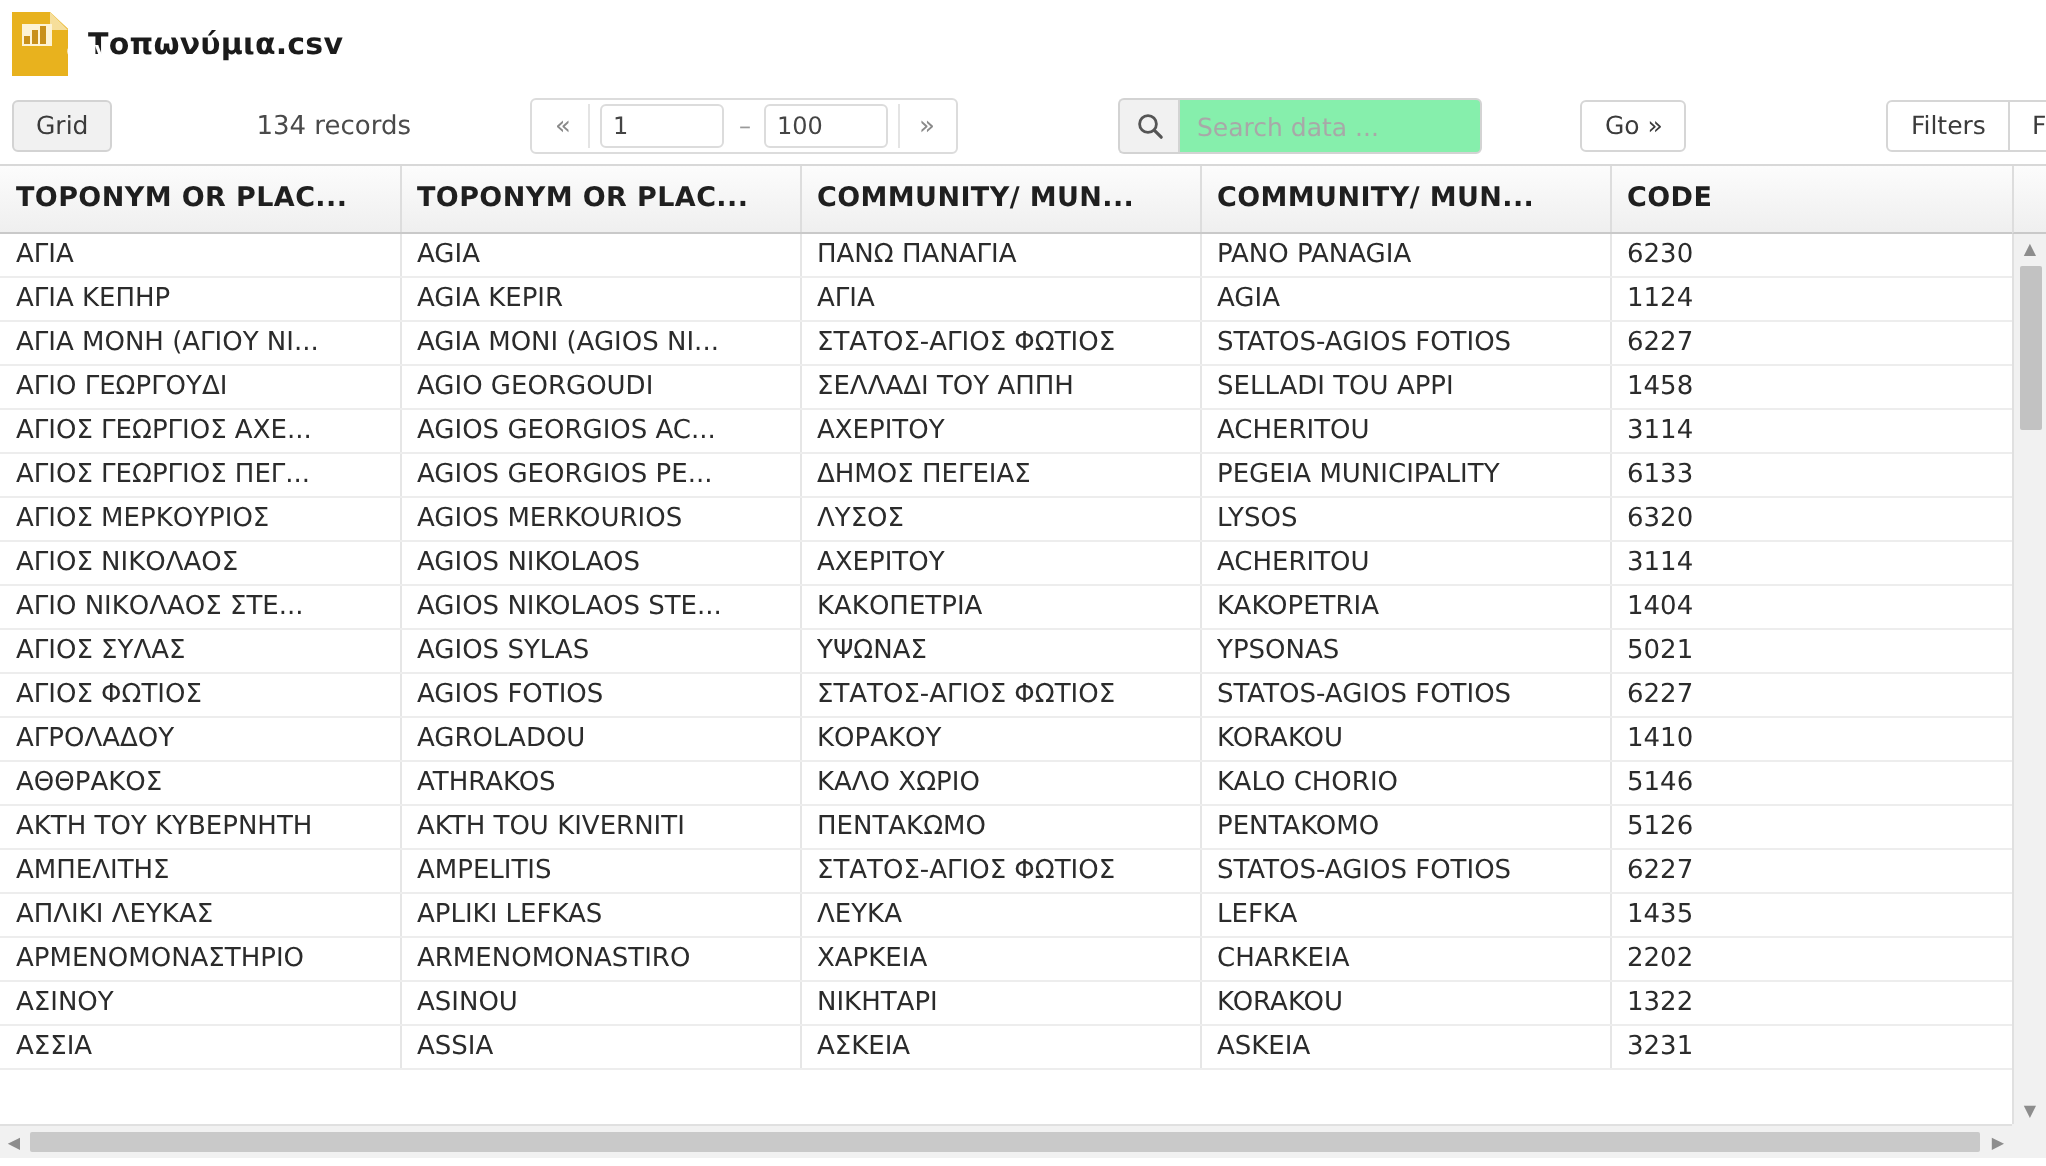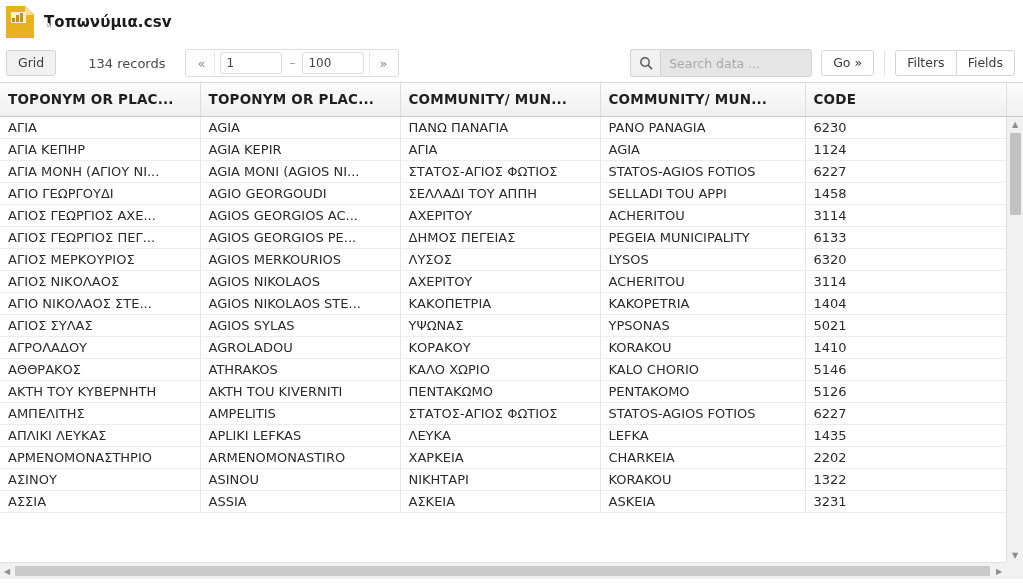--- a/index.html
+++ b/index.html
@@ -80,20 +80,21 @@
     letter-spacing: 0.1px;
   }
 
   
   .toolbar {
     display: flex;
     align-items: center;
     height: 38px;
     padding: 0 8px 0 6px;
     box-sizing: border-box;
+    gap: 40px;
   }
   .btn {
     font-family: inherit;
     font-size: 12.5px;
     color: #3b3b3b;
     background: #f1f1f1;
     border: 1px solid #d3d3d3;
     border-radius: 3px;
     padding: 5px 11px;
     line-height: 14px;
@@ -175,21 +176,21 @@
   .search-input {
     width: 152px;
     height: 28px;
     border: 1px solid #d3d3d3;
     border-radius: 0 3px 3px 0;
     font-family: inherit;
     font-size: 12.5px;
     color: #555;
     padding: 0 8px;
     box-sizing: border-box;
-    background: #e5e5e5;
+    background: #86efac;
     outline: none;
   }
   .search-input::placeholder { color: #a8a8a8; }
   .go-btn { margin-left: 9px; }
   .divider-v {
     width: 1px;
     height: 26px;
     background: #e2e2e2;
     margin: 0 10px;
   }
@@ -446,20 +447,27 @@
           <td class="c5">1404</td>
         </tr>
         <tr>
           <td class="c1">ΑΓΙΟΣ ΣΥΛΑΣ</td>
           <td class="c2">AGIOS SYLAS</td>
           <td class="c3">ΥΨΩΝΑΣ</td>
           <td class="c4">YPSONAS</td>
           <td class="c5">5021</td>
         </tr>
         <tr>
+          <td class="c1">ΑΓΙΟΣ ΦΩΤΙΟΣ</td>
+          <td class="c2">AGIOS FOTIOS</td>
+          <td class="c3">ΣΤΑΤΟΣ-ΑΓΙΟΣ ΦΩΤΙΟΣ</td>
+          <td class="c4">STATOS-AGIOS FOTIOS</td>
+          <td class="c5">6227</td>
+        </tr>
+        <tr>
           <td class="c1">ΑΓΡΟΛΑΔΟΥ</td>
           <td class="c2">AGROLADOU</td>
           <td class="c3">ΚΟΡΑΚΟΥ</td>
           <td class="c4">KORAKOU</td>
           <td class="c5">1410</td>
         </tr>
         <tr>
           <td class="c1">ΑΘΘΡΑΚΟΣ</td>
           <td class="c2">ATHRAKOS</td>
           <td class="c3">ΚΑΛΟ ΧΩΡΙΟ</td>

